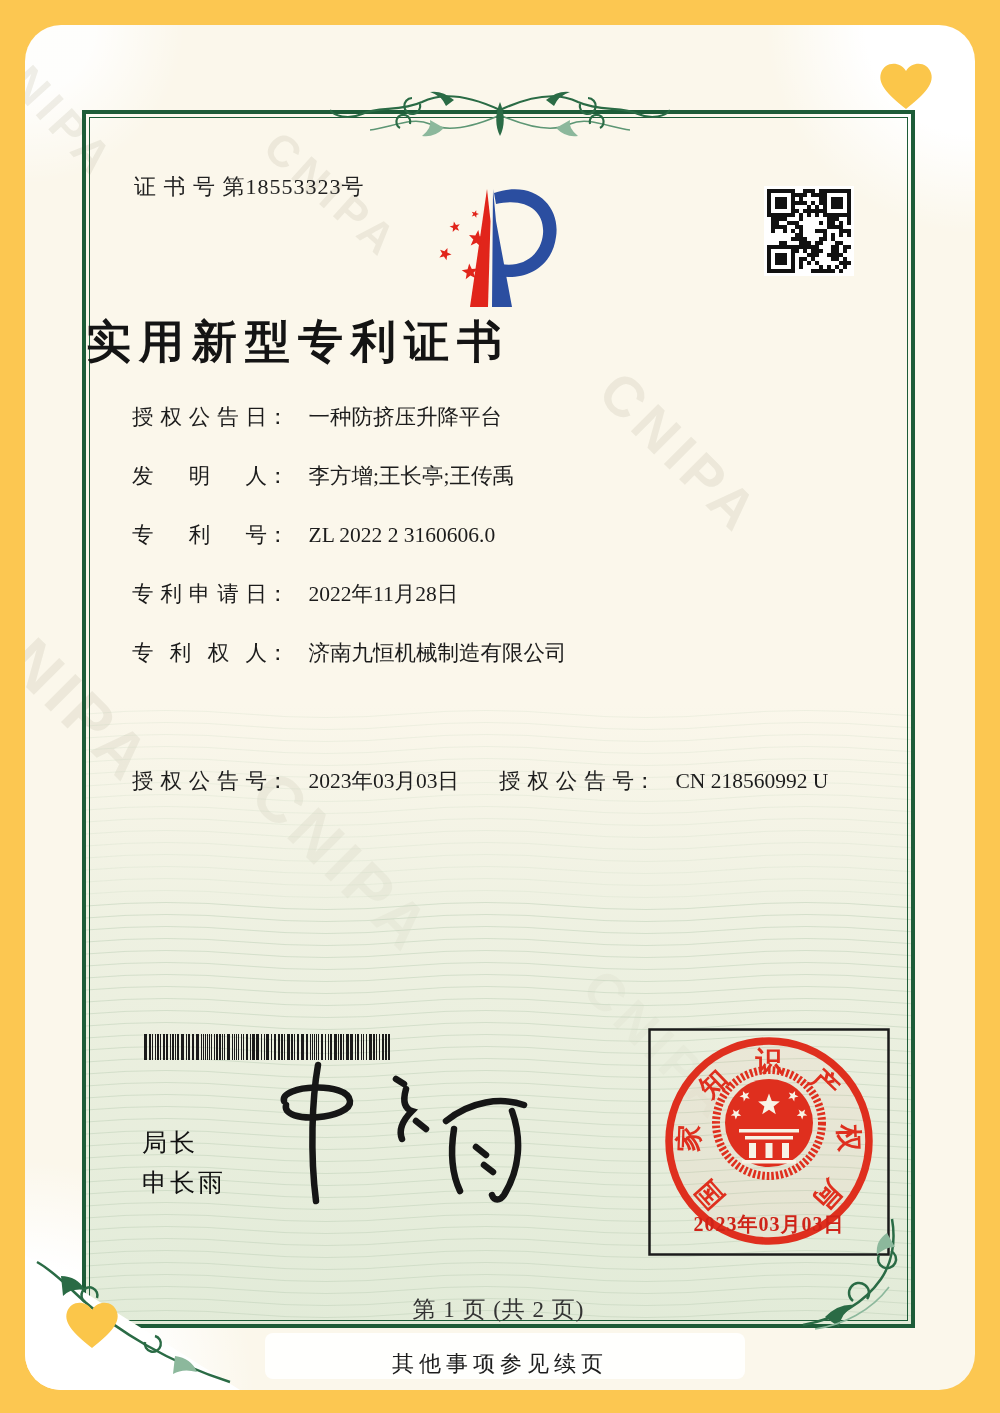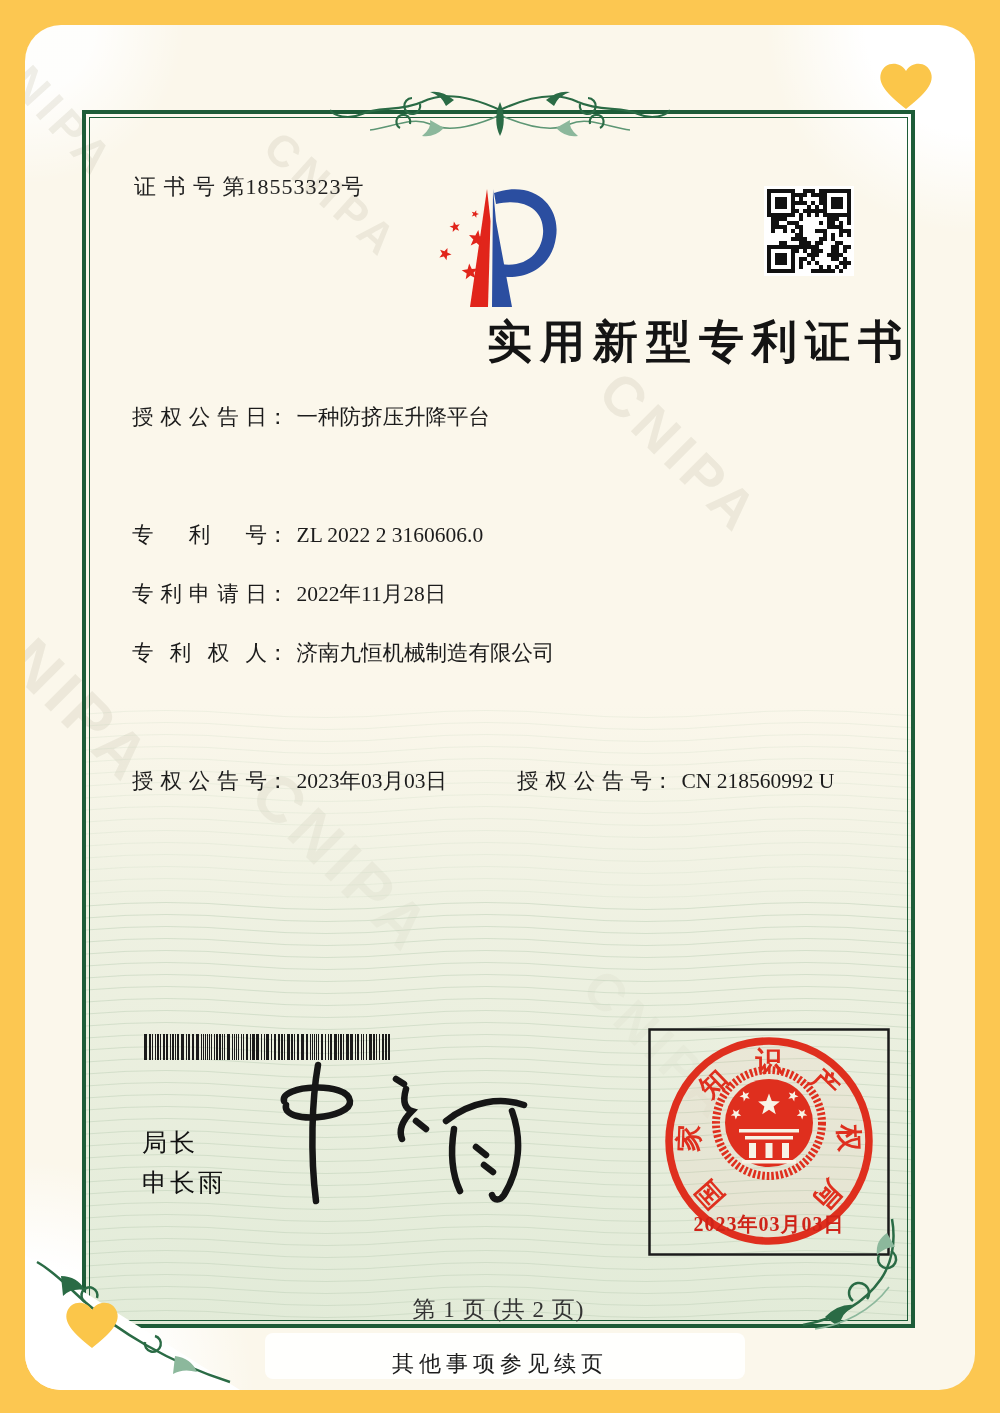--- a/index.html
+++ b/index.html
@@ -15,27 +15,27 @@
   .wm{position:absolute;font-family:"Liberation Sans","DejaVu Sans",sans-serif;font-weight:bold;
       color:rgba(188,180,158,.22);letter-spacing:6px;transform-origin:center;pointer-events:none;}
   #frame{position:absolute;left:57px;top:85px;width:833px;height:1218px;border:4px solid #1d5c38;
          box-sizing:border-box;overflow:hidden;}
   #frame-inner{position:absolute;inset:3px;border:1px solid #1d5c38;pointer-events:none;}
   #green-grad{position:absolute;left:0;bottom:0;width:100%;height:620px;
       background:linear-gradient(180deg, rgba(228,236,218,0) 0%, rgba(228,236,218,.55) 35%, #e2ebd8 100%);}
   #waves{position:absolute;left:0;bottom:0;}
   .abs{position:absolute;}
   #cert-no{left:48px;top:58px;font-size:22px;color:#222;letter-spacing:1px;}
-  #title{left:0;top:198px;width:100%;text-align:right;font-size:45px;font-weight:bold;
+  #title{left:0;top:198px;width:100%;text-align:left;font-size:45px;font-weight:bold;
          letter-spacing:8px;color:#141414;}
   .row{position:absolute;left:46px;font-size:21.5px;color:#1c1c1c;width:770px;}
   .flabel{display:inline-block;width:135px;text-align:justify;text-align-last:justify;vertical-align:top;}
   .fcolon{display:inline-block;margin-right:8px;vertical-align:top;}
-  .fvalue{display:inline-block;vertical-align:top;max-width:600px;line-height:30px;}
-  .row2col .g2{position:absolute;left:385px;top:0;text-decoration:underline;}
+  .fvalue{display:inline-block;vertical-align:top;max-width:600px;line-height:30px;margin-left:12px;}
+  .row2col .g2{position:absolute;left:367px;top:0;text-decoration:underline;}
   .row2col .g2 .flabel{width:135px;}
   #paras{left:46px;top:700px;width:766px;font-size:20px;line-height:30.5px;color:#1c1c1c;}
   #paras p{margin:0 0 5px 0;text-indent:2em;text-align:justify;}
   #director-title,#director-name{left:56px;font-size:25px;color:#111;
       font-family:"Liberation Sans","DejaVu Sans",sans-serif;letter-spacing:3px;}
   #director-title{top:1012px;}
   #director-name{top:1052px;}
   #page-num{left:0;top:1180px;width:100%;text-align:center;font-size:23px;color:#333;letter-spacing:1px;}
   #qr-box{left:678px;top:72px;width:90px;height:90px;background:#fff;}
   #barcode{left:58px;top:920px;}
@@ -281,20 +281,23 @@
           <rect x="4" y="60" width="20" height="20" fill="#fff"></rect>
           <rect x="8" y="64" width="12" height="12" fill="#111"></rect>
         </svg>
     </div>
 
     <div class="abs" id="title">实用新型专利证书</div>
 
     <div class="row" style="top:288px">
       <span class="flabel">授权公告日</span><span class="fcolon">：</span><span class="fvalue">一种防挤压升降平台</span>
     </div>
+    <div class="row" style="top:347px">
+      <span class="flabel">发明人</span><span class="fcolon">：</span><span class="fvalue">李方增;王长亭;王传禹</span>
+    </div>
     <div class="row" style="top:406px">
       <span class="flabel">专利号</span><span class="fcolon">：</span><span class="fvalue">ZL 2022 2 3160606.0</span>
     </div>
     <div class="row" style="top:465px">
       <span class="flabel">专利申请日</span><span class="fcolon">：</span><span class="fvalue">2022年11月28日</span>
     </div>
     <div class="row" style="top:524px">
       <span class="flabel">专利权人</span><span class="fcolon">：</span><span class="fvalue">济南九恒机械制造有限公司</span>
     </div>
     <div class="row row2col" style="top:652px">

